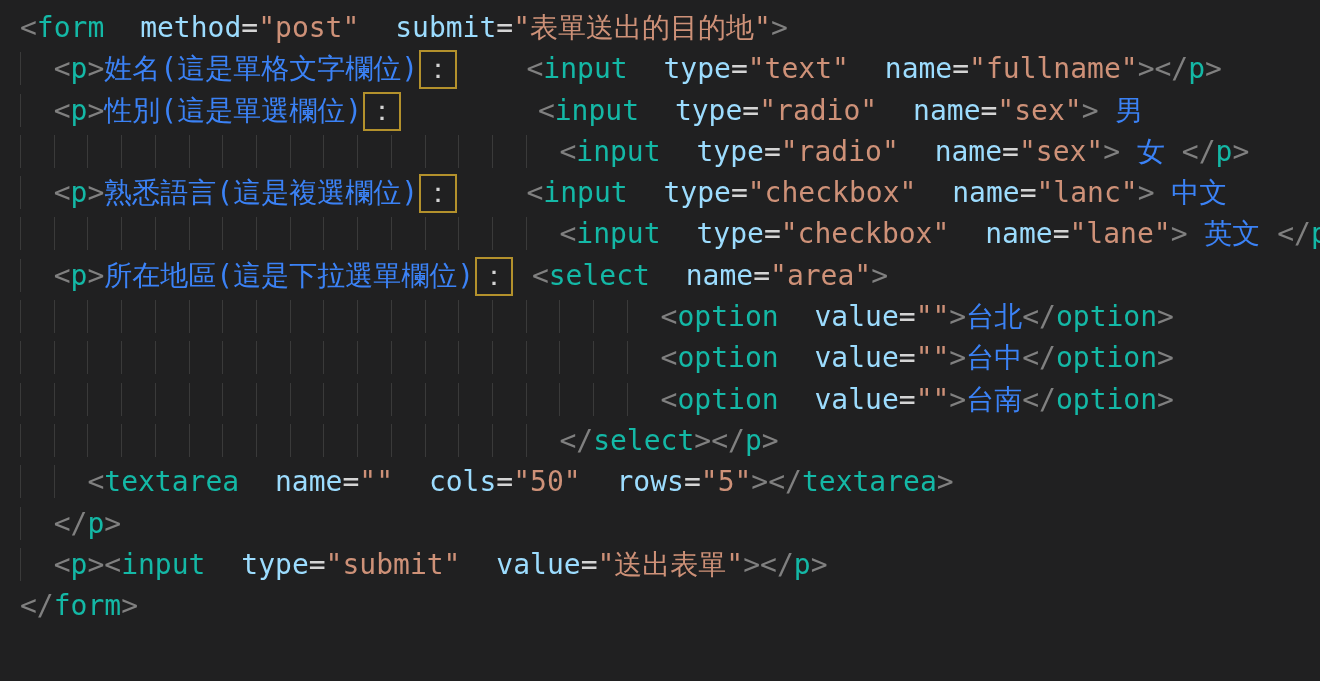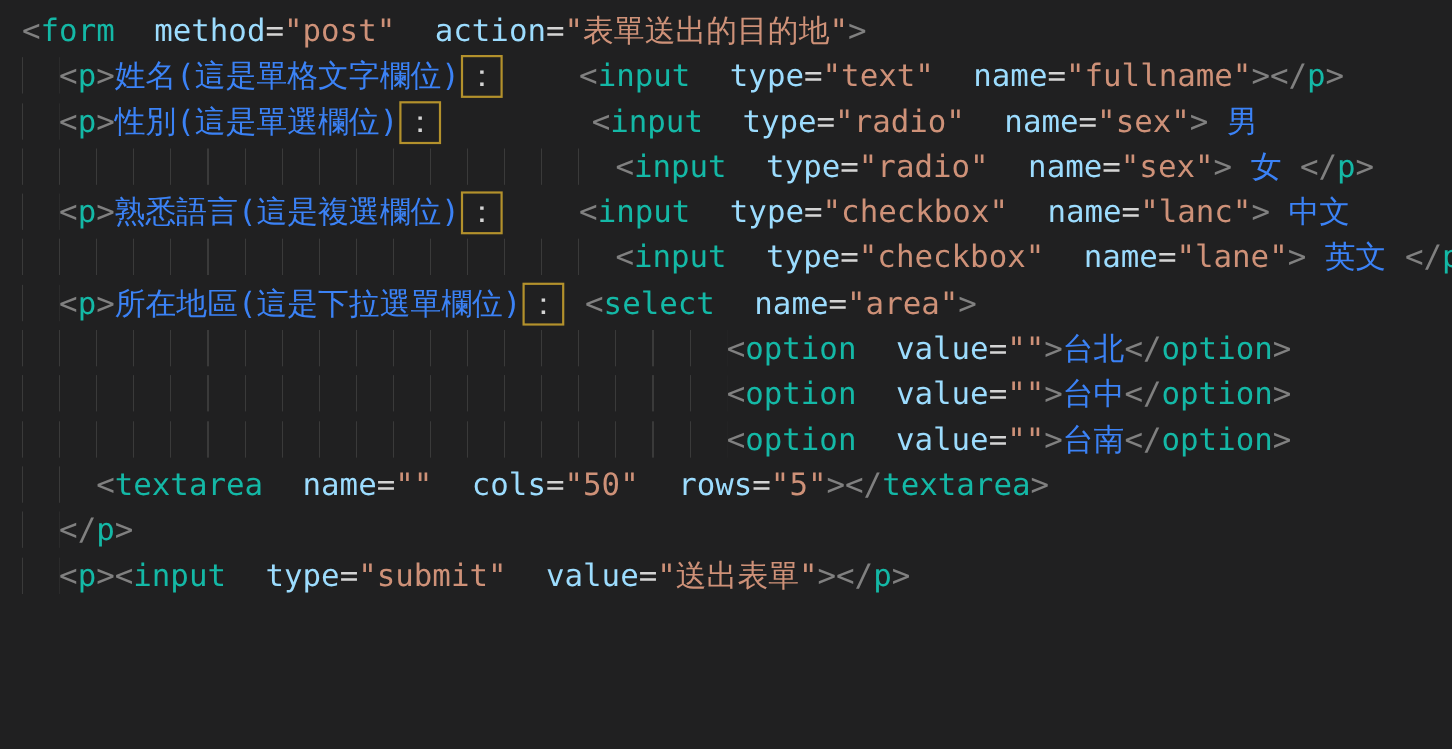--- a/index.html
+++ b/index.html
@@ -30,26 +30,28 @@
     color: #d4d4d4;
     border: 2px solid #b3912c;
     padding: 0 3px 2px 3px;
     margin: 0 2px 0 1px;
   }
 </style>
 </head>
 <body>
 
 <div class="editor">
-    <div class="line"><span class="tk-p">&lt;</span><span class="tk-t">form</span><span class="tk-x"> </span><span class="tk-a">method</span><span class="tk-o">=</span><span class="tk-s">"post"</span><span class="tk-x"> </span><span class="tk-a">action</span><span class="tk-o">=</span><span class="tk-s">"表單送出的目的地"</span><span class="tk-p">&gt;</span></div>
+    <div class="line"><span class="tk-p">&lt;</span><span class="tk-t">form</span><span class="tk-x"> </span><span class="tk-a">method</span><span class="tk-o">=</span><span class="tk-s">"post"</span><span class="tk-x"> </span><span class="tk-a">submit</span><span class="tk-o">=</span><span class="tk-s">"表單送出的目的地"</span><span class="tk-p">&gt;</span></div>
     <div class="line"><span class="tk-ws">  </span><span class="tk-p">&lt;</span><span class="tk-t">p</span><span class="tk-p">&gt;</span><span class="tk-x">姓名(這是單格文字欄位)</span><span class="tk-cb">：</span><span class="tk-x">    </span><span class="tk-p">&lt;</span><span class="tk-t">input</span><span class="tk-x"> </span><span class="tk-a">type</span><span class="tk-o">=</span><span class="tk-s">"text"</span><span class="tk-x"> </span><span class="tk-a">name</span><span class="tk-o">=</span><span class="tk-s">"fullname"</span><span class="tk-p">&gt;&lt;/</span><span class="tk-t">p</span><span class="tk-p">&gt;</span></div>
     <div class="line"><span class="tk-ws">  </span><span class="tk-p">&lt;</span><span class="tk-t">p</span><span class="tk-p">&gt;</span><span class="tk-x">性別(這是單選欄位)</span><span class="tk-cb">：</span><span class="tk-x">        </span><span class="tk-p">&lt;</span><span class="tk-t">input</span><span class="tk-x"> </span><span class="tk-a">type</span><span class="tk-o">=</span><span class="tk-s">"radio"</span><span class="tk-x"> </span><span class="tk-a">name</span><span class="tk-o">=</span><span class="tk-s">"sex"</span><span class="tk-p">&gt;</span><span class="tk-x"> 男</span></div>
     <div class="line"><span class="tk-ws">                                </span><span class="tk-p">&lt;</span><span class="tk-t">input</span><span class="tk-x"> </span><span class="tk-a">type</span><span class="tk-o">=</span><span class="tk-s">"radio"</span><span class="tk-x"> </span><span class="tk-a">name</span><span class="tk-o">=</span><span class="tk-s">"sex"</span><span class="tk-p">&gt;</span><span class="tk-x"> 女 </span><span class="tk-p">&lt;/</span><span class="tk-t">p</span><span class="tk-p">&gt;</span></div>
     <div class="line"><span class="tk-ws">  </span><span class="tk-p">&lt;</span><span class="tk-t">p</span><span class="tk-p">&gt;</span><span class="tk-x">熟悉語言(這是複選欄位)</span><span class="tk-cb">：</span><span class="tk-x">    </span><span class="tk-p">&lt;</span><span class="tk-t">input</span><span class="tk-x"> </span><span class="tk-a">type</span><span class="tk-o">=</span><span class="tk-s">"checkbox"</span><span class="tk-x"> </span><span class="tk-a">name</span><span class="tk-o">=</span><span class="tk-s">"lanc"</span><span class="tk-p">&gt;</span><span class="tk-x"> 中文</span></div>
     <div class="line"><span class="tk-ws">                                </span><span class="tk-p">&lt;</span><span class="tk-t">input</span><span class="tk-x"> </span><span class="tk-a">type</span><span class="tk-o">=</span><span class="tk-s">"checkbox"</span><span class="tk-x"> </span><span class="tk-a">name</span><span class="tk-o">=</span><span class="tk-s">"lane"</span><span class="tk-p">&gt;</span><span class="tk-x"> 英文 </span><span class="tk-p">&lt;/</span><span class="tk-t">p</span><span class="tk-p">&gt;</span></div>
     <div class="line"><span class="tk-ws">  </span><span class="tk-p">&lt;</span><span class="tk-t">p</span><span class="tk-p">&gt;</span><span class="tk-x">所在地區(這是下拉選單欄位)</span><span class="tk-cb">：</span><span class="tk-x"> </span><span class="tk-p">&lt;</span><span class="tk-t">select</span><span class="tk-x"> </span><span class="tk-a">name</span><span class="tk-o">=</span><span class="tk-s">"area"</span><span class="tk-p">&gt;</span></div>
     <div class="line"><span class="tk-ws">                                      </span><span class="tk-p">&lt;</span><span class="tk-t">option</span><span class="tk-x"> </span><span class="tk-a">value</span><span class="tk-o">=</span><span class="tk-s">""</span><span class="tk-p">&gt;</span><span class="tk-x">台北</span><span class="tk-p">&lt;/</span><span class="tk-t">option</span><span class="tk-p">&gt;</span></div>
     <div class="line"><span class="tk-ws">                                      </span><span class="tk-p">&lt;</span><span class="tk-t">option</span><span class="tk-x"> </span><span class="tk-a">value</span><span class="tk-o">=</span><span class="tk-s">""</span><span class="tk-p">&gt;</span><span class="tk-x">台中</span><span class="tk-p">&lt;/</span><span class="tk-t">option</span><span class="tk-p">&gt;</span></div>
     <div class="line"><span class="tk-ws">                                      </span><span class="tk-p">&lt;</span><span class="tk-t">option</span><span class="tk-x"> </span><span class="tk-a">value</span><span class="tk-o">=</span><span class="tk-s">""</span><span class="tk-p">&gt;</span><span class="tk-x">台南</span><span class="tk-p">&lt;/</span><span class="tk-t">option</span><span class="tk-p">&gt;</span></div>
+    <div class="line"><span class="tk-ws">                                </span><span class="tk-p">&lt;/</span><span class="tk-t">select</span><span class="tk-p">&gt;&lt;/</span><span class="tk-t">p</span><span class="tk-p">&gt;</span></div>
     <div class="line"><span class="tk-ws">    </span><span class="tk-p">&lt;</span><span class="tk-t">textarea</span><span class="tk-x"> </span><span class="tk-a">name</span><span class="tk-o">=</span><span class="tk-s">""</span><span class="tk-x"> </span><span class="tk-a">cols</span><span class="tk-o">=</span><span class="tk-s">"50"</span><span class="tk-x"> </span><span class="tk-a">rows</span><span class="tk-o">=</span><span class="tk-s">"5"</span><span class="tk-p">&gt;&lt;/</span><span class="tk-t">textarea</span><span class="tk-p">&gt;</span></div>
     <div class="line"><span class="tk-ws">  </span><span class="tk-p">&lt;/</span><span class="tk-t">p</span><span class="tk-p">&gt;</span></div>
     <div class="line"><span class="tk-ws">  </span><span class="tk-p">&lt;</span><span class="tk-t">p</span><span class="tk-p">&gt;&lt;</span><span class="tk-t">input</span><span class="tk-x"> </span><span class="tk-a">type</span><span class="tk-o">=</span><span class="tk-s">"submit"</span><span class="tk-x"> </span><span class="tk-a">value</span><span class="tk-o">=</span><span class="tk-s">"送出表單"</span><span class="tk-p">&gt;&lt;/</span><span class="tk-t">p</span><span class="tk-p">&gt;</span></div>
+    <div class="line"><span class="tk-p">&lt;/</span><span class="tk-t">form</span><span class="tk-p">&gt;</span></div>
   </div>
 
 </body></html>

